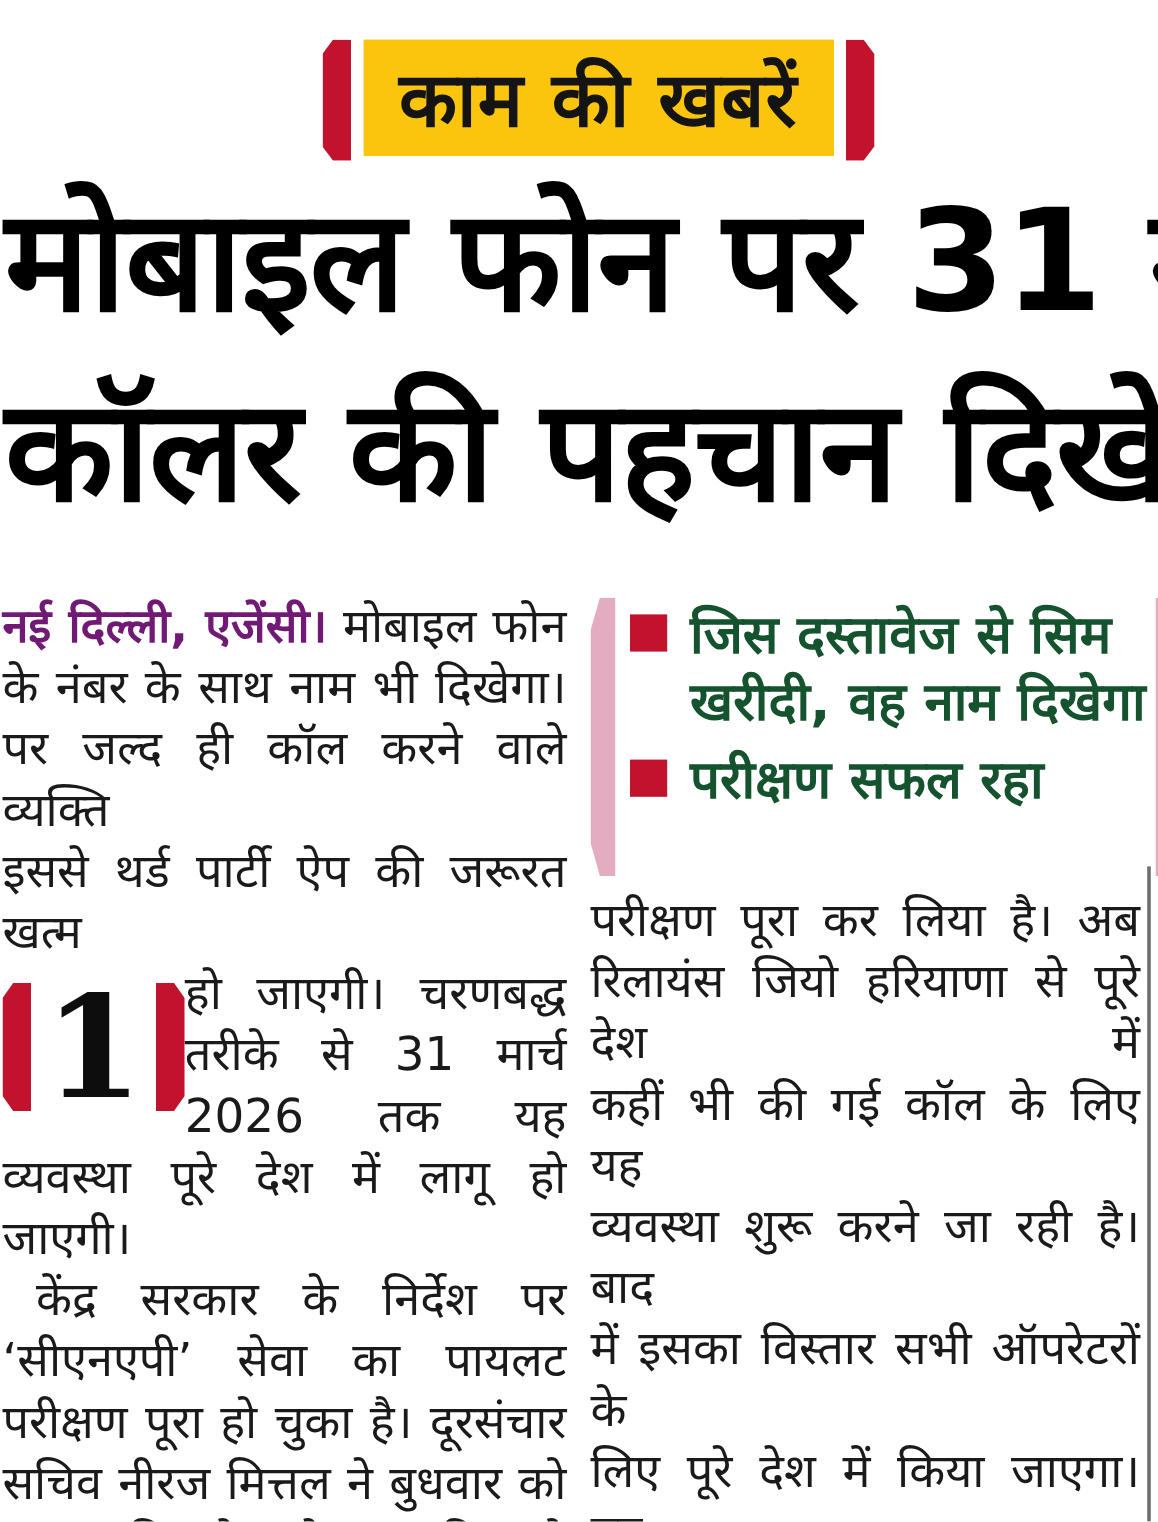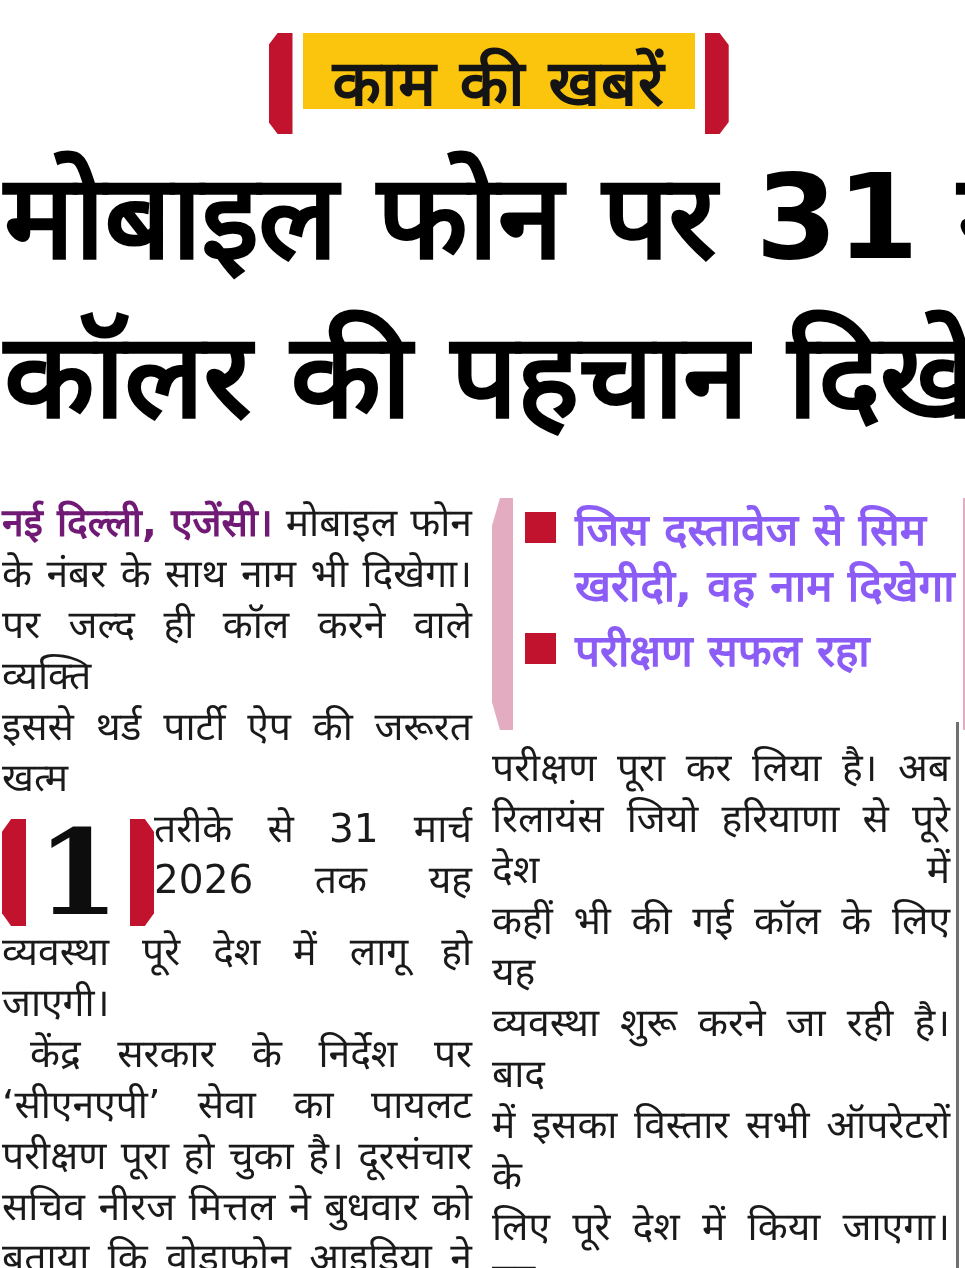--- a/index.html
+++ b/index.html
@@ -17,21 +17,21 @@
   .bracket { display:inline-block; flex:0 0 auto; }
   .bracket.red  { background:#c1132e; }
   .bracket.pink { background:#e3acc0; }
   .bracket.bevel-left  { clip-path:polygon(38% 0,100% 0,100% 100%,38% 100%,0 88%,0 12%); }
   .bracket.bevel-right { clip-path:polygon(0 0,62% 0,100% 12%,100% 88%,62% 100%,0 100%); }
 
   
   .badge-row {
     position:absolute; top:33px; left:50%;
     transform:translateX(-46.5%);
-    display:flex; align-items:stretch; gap:10px; height:76px;
+    display:flex; align-items:stretch; gap:10px; height:97px;
   }
   .badge-row .bracket { width:24px; height:101px; }
   .badge-label {
     background:#fbc40d;
     color:#141414;
     font-size:63px; font-weight:800;
     line-height:101px;
     padding:0 30px;
     letter-spacing:1px;
     white-space:nowrap;
@@ -88,21 +88,21 @@
     display:flex; align-items:stretch;
   }
   .highlights .bracket { width:21px; height:232px; }
   .bullets { flex:1; padding:4px 8px 0 12px; }
   .bullet-item { display:flex; align-items:flex-start; margin-bottom:9px; }
   .bullet-sq {
     flex:0 0 31px; width:31px; height:31px;
     background:#c1132e; margin:10px 19px 0 0;
   }
   .bullet-text {
-    font-size:44px; font-weight:800; color:#8b5cf6;
+    font-size:44px; font-weight:800; color:#14532d;
     line-height:56px; white-space:nowrap;
   }
 
   
   .divider-v {
     position:absolute; left:956px; top:722px; bottom:0;
     width:3px; background:#6f6f6f;
   }
 </style>
 </head>
@@ -127,20 +127,21 @@
     <div class="body-line">पर जल्द ही कॉल करने वाले व्यक्ति</div>
     <div class="body-line">इससे थर्ड पार्टी ऐप की जरूरत खत्म</div>
 
     <div class="wrap-row">
       <div class="figure1">
         <span class="bracket red bevel-left"></span>
         <span class="fig-number">1</span>
         <span class="bracket red bevel-right"></span>
       </div>
       <div class="wrap-lines">
+        <div class="body-line">हो जाएगी। चरणबद्ध</div>
         <div class="body-line">तरीके से 31 मार्च</div>
         <div class="body-line">2026 तक यह</div>
       </div>
     </div>
 
     <div class="body-line">व्यवस्था पूरे देश में लागू हो जाएगी।</div>
     <div class="body-line indent">केंद्र सरकार के निर्देश पर</div>
     <div class="body-line">‘सीएनएपी’ सेवा का पायलट</div>
     <div class="body-line">परीक्षण पूरा हो चुका है। दूरसंचार</div>
     <div class="body-line">सचिव नीरज मित्तल ने बुधवार को</div>

